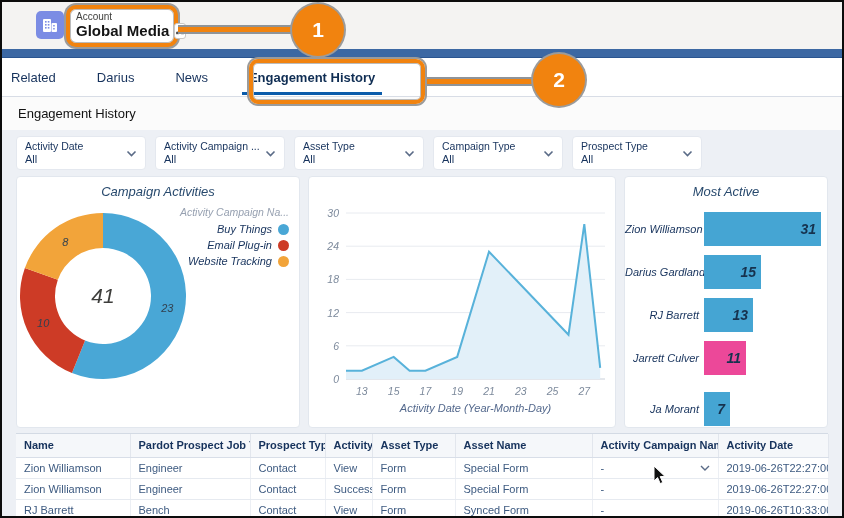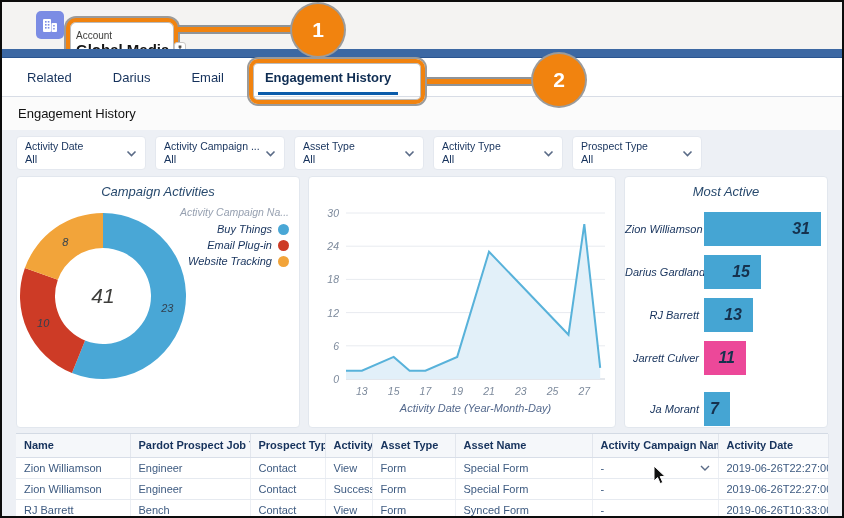--- a/index.html
+++ b/index.html
@@ -5,22 +5,22 @@
   * { box-sizing: border-box; margin: 0; padding: 0; }
   html,body { width:844px; height:518px; }
   body { font-family:"Liberation Sans", sans-serif; }
   #screen { position:relative; width:844px; height:518px; border:2px solid #0c0c0c;
             background:#edf0f5; overflow:hidden; }
 
   
   .topbar { position:absolute; left:0; top:0; width:840px; height:47px; background:#f4f3f2; }
   .account-icon { position:absolute; left:34px; top:9px; width:28px; height:28px;
                   background:#7b8ce4; border-radius:5px; display:flex; align-items:center; justify-content:center; }
-  .record-box { position:absolute; left:64px; top:16px; width:112px; height:42px; background:#fff;
-                border:4px solid #f1830f; border-radius:10px; padding:8px 6px;
+  .record-box { position:absolute; left:64px; top:3px; width:112px; height:42px; background:#fff;
+                border:4px solid #f1830f; border-radius:10px; padding:2px 6px;
                 box-shadow:0 0 0 2px #9b9b9b, inset 0 0 0 1px #bbb; }
   .record-type { font-size:10px; color:#3e3e3c; line-height:11px; }
   .record-name-row { display:flex; align-items:center; gap:5px; }
   .record-name { font-size:15px; font-weight:bold; color:#141414; line-height:17px; white-space:nowrap; }
   .hier-btn { width:17px; height:16px; border:1px solid #c9c7c5; border-radius:3px; background:#fff;
               display:inline-flex; align-items:center; justify-content:center; }
 
   .connector { position:absolute; height:5px; background:#f1830f;
                box-shadow:0 2px 0 #8f9499, 0 -2px 0 #8f9499; }
   #conn1 { left:176px; top:25px; width:116px; }
@@ -32,21 +32,21 @@
   #circle1 { left:290px; top:2px; }
   #circle2 { left:531px; top:52px; }
 
   
   .bluebar { position:absolute; left:0; top:47px; width:840px; height:9px;
              background:linear-gradient(180deg,#6a8fc0 0%,#3c68a3 35%,#3c68a3 80%,#2e5档0 100%);
              background-color:#3c68a3; border-bottom:1px solid #2a5590; }
 
   
   .tabbar { position:absolute; left:0; top:56px; width:840px; height:39px; background:#fff;
-            border-bottom:1px solid #d8dde6; display:flex; align-items:center; padding-left:25px; gap:41px; }
+            border-bottom:1px solid #d8dde6; display:flex; align-items:center; padding-left:9px; gap:41px; }
   .tab { font-size:13px; color:#16325c; position:relative; white-space:nowrap; cursor:default; }
   .tab.active { font-weight:bold; color:#0f2d53; }
   .tab.active::after { content:""; position:absolute; left:-7px; right:-7px; bottom:-10px; height:3px; background:#0b5cab; }
   .tab-callout { position:absolute; left:247px; top:57px; width:176px; height:45px;
                  border:4px solid #f1830f; border-radius:9px; box-shadow:0 0 0 2px #9b9b9b, inset 0 0 0 1px #bbb;
                  background:transparent; z-index:4; pointer-events:none; }
 
   .title-strip { position:absolute; left:0; top:95px; width:840px; height:33px; background:#fbfbfb; }
   .section-title { position:absolute; left:16px; top:104px; font-size:13px; color:#121212; }
 
@@ -69,21 +69,21 @@
   .legend-item { display:flex; align-items:center; gap:6px; font-size:11px; color:#16325c; }
   .legend-dot { width:11px; height:11px; border-radius:50%; }
   #donut-svg { position:absolute; left:3px; top:36px; }
 
   #line-svg { position:absolute; left:0; top:0; }
 
   .bars-rows { position:absolute; left:0; top:28px; width:100%; }
   .bar-row { position:absolute; left:0; width:100%; height:34px; display:flex; align-items:center; }
   .bar-label { width:79px; text-align:right; font-size:11px; color:#16325c; padding-right:5px; white-space:nowrap; }
   .hbar { height:34px; background:#45a5d3; display:flex; align-items:center; justify-content:flex-end; }
-  .hbar-value { font-size:16px; color:#16324e; font-weight:bold; padding-right:11px; }
+  .hbar-value { font-size:14px; color:#16324e; font-weight:bold; padding-right:5px; }
 
   
   .tablewrap { position:absolute; left:14px; top:431px; width:812px; background:#fff; border-top:1px solid #d3dae4; }
   table { border-collapse:collapse; table-layout:fixed; width:812px; }
   th { background:#f5f7fa; font-size:11px; color:#16325c; text-align:left; font-weight:bold;
        padding:5px 0 5px 8px; border-right:1px solid #e2e6ed; border-bottom:1px solid #d8dee8; height:23px;
        white-space:nowrap; overflow:hidden; }
   td { font-size:11px; color:#3d5a80; padding:4px 0 4px 8px; border-right:1px solid #eceff4;
        border-bottom:1px solid #e6eaf0; height:21px; white-space:nowrap; overflow:hidden; background:#fff; }
   .cell-flex { display:flex; align-items:center; justify-content:space-between; padding-right:8px; }
@@ -126,21 +126,21 @@
     </div>
     <div class="connector" id="conn1"></div>
   </div>
   <div class="callout-circle" id="circle1">1</div>
 
   <div class="bluebar"></div>
 
   <div class="tabbar" id="tabbar">
       <div class="tab"><span>Related</span></div>
       <div class="tab"><span>Darius</span></div>
-      <div class="tab"><span>Email</span></div>
+      <div class="tab"><span>News</span></div>
       <div class="tab active"><span>Engagement History</span></div>
     </div>
   <div class="tab-callout"></div>
   <div class="connector" id="conn2"></div>
   <div class="callout-circle" id="circle2">2</div>
 
   <div class="title-strip"></div>
   <div class="section-title">Engagement History</div>
 
   <div class="filters" id="filters">
@@ -166,21 +166,21 @@
     <div class="filter-text">
       <span class="filter-label">Asset Type</span>
       <span class="filter-value">All</span>
     </div>
     <svg width="11" height="7" viewBox="0 0 11 7">
       <path d="M1.5,1.5 L5.5,5.5 L9.5,1.5" stroke="#5a6b87" stroke-width="1.6" fill="none"></path>
     </svg>
   </div>
       <div class="filter-card">
     <div class="filter-text">
-      <span class="filter-label">Activity Type</span>
+      <span class="filter-label">Campaign Type</span>
       <span class="filter-value">All</span>
     </div>
     <svg width="11" height="7" viewBox="0 0 11 7">
       <path d="M1.5,1.5 L5.5,5.5 L9.5,1.5" stroke="#5a6b87" stroke-width="1.6" fill="none"></path>
     </svg>
   </div>
       <div class="filter-card">
     <div class="filter-text">
       <span class="filter-label">Prospect Type</span>
       <span class="filter-value">All</span>

